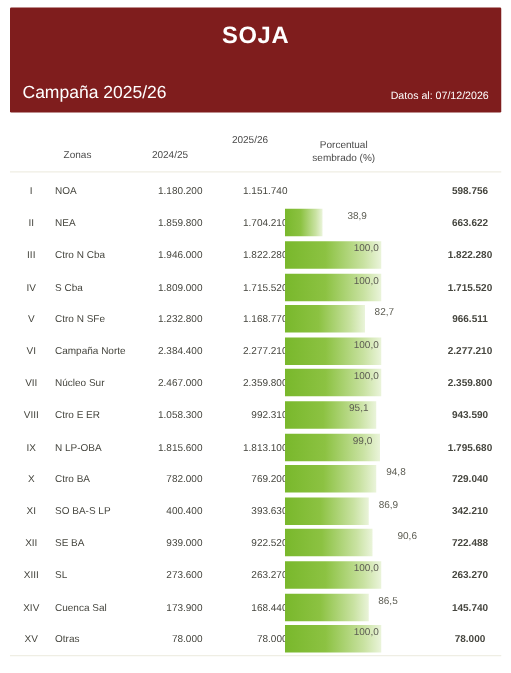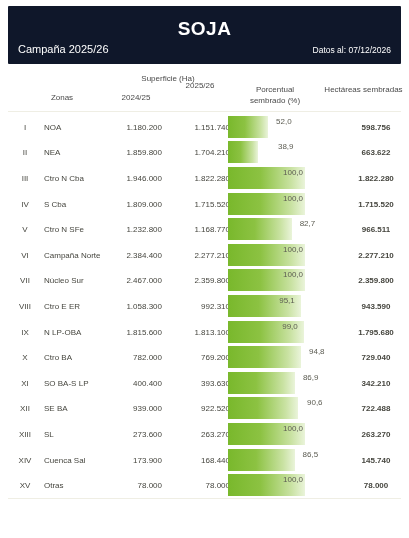--- a/index.html
+++ b/index.html
@@ -19,43 +19,43 @@
   .sheet {
     width: 409px;
     height: 538px;
     background: #ffffff;
     position: relative;
   }
 
   
   .banner {
     margin: 6px 8px 0 8px;
-    height: 58px;
-    background: #0f172a;
+    height: 84px;
+    background: #7f1d1d;
     position: relative;
     border-radius: 1px;
     padding-left: 48px;
   }
   .banner-title {
     position: absolute;
     top: 12px;
     left: 0;
     right: 0;
     text-align: center;
     color: #ffffff;
     font-size: 19px;
     font-weight: bold;
     letter-spacing: 0.5px;
   }
   .banner-left {
     position: absolute;
     left: 10px;
     bottom: 9px;
     color: #ffffff;
-    font-size: 11px;
+    font-size: 14px;
   }
   .banner-right {
     position: absolute;
     right: 10px;
     bottom: 9px;
     color: #ffffff;
     font-size: 8.5px;
   }
 
   
@@ -141,42 +141,34 @@
 <div class="sheet">
 
   <div class="banner">
     <div class="banner-title">SOJA</div>
     <div class="banner-left">Campaña 2025/26</div>
     <div class="banner-right">Datos al: 07/12/2026</div>
   </div>
 
   <div class="thead">
     <div class="th th-zonas">Zonas</div>
-    <div class="th th-superficie">Superficie (Ha)</div>
     <div class="th th-2425">2024/25</div>
     <div class="th th-2526">2025/26</div>
     <div class="th th-porcentual">
       <div>Porcentual</div>
       <div>sembrado (%)</div>
     </div>
-    <div class="th th-hect">Hectáreas sembradas</div>
   </div>
 
   <div class="tbody" id="tbody">
       <div class="row">
         <div class="cell c-roman">I</div>
         <div class="cell c-zone">NOA</div>
         <div class="cell c-a">1.180.200</div>
         <div class="cell c-b">1.151.740</div>
-        <div class="barwrap">
-          <div class="bartrack">
-            <div class="barfill" style="width: 52%;"></div>
-          </div>
-          <div class="barlabel" style="left: 48.04px;">52,0</div>
-        </div>
         <div class="cell c-h">598.756</div>
       </div>
       <div class="row">
         <div class="cell c-roman">II</div>
         <div class="cell c-zone">NEA</div>
         <div class="cell c-a">1.859.800</div>
         <div class="cell c-b">1.704.210</div>
         <div class="barwrap">
           <div class="bartrack">
             <div class="barfill" style="width: 38.9%;"></div>
@@ -304,21 +296,21 @@
       </div>
       <div class="row">
         <div class="cell c-roman">XII</div>
         <div class="cell c-zone">SE BA</div>
         <div class="cell c-a">939.000</div>
         <div class="cell c-b">922.520</div>
         <div class="barwrap">
           <div class="bartrack">
             <div class="barfill" style="width: 90.6%;"></div>
           </div>
-          <div class="barlabel" style="left: 79px; text-align: center;">90,6</div>
+          <div class="barlabel" style="left: 90px; text-align: center;">90,6</div>
         </div>
         <div class="cell c-h">722.488</div>
       </div>
       <div class="row">
         <div class="cell c-roman">XIII</div>
         <div class="cell c-zone">SL</div>
         <div class="cell c-a">273.600</div>
         <div class="cell c-b">263.270</div>
         <div class="barwrap">
           <div class="bartrack">

